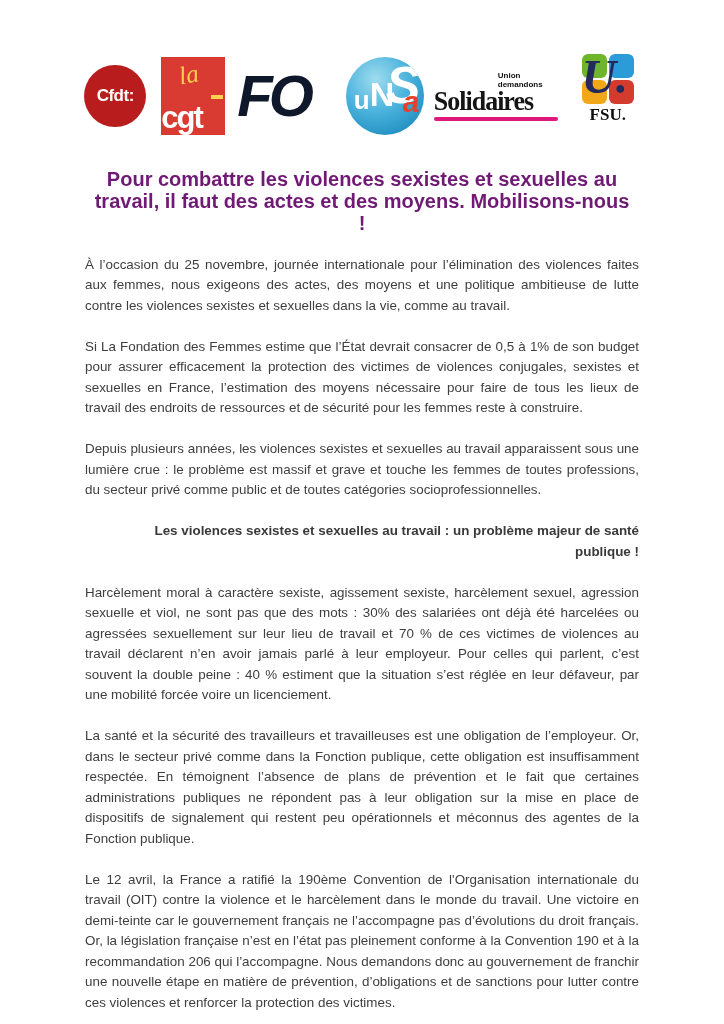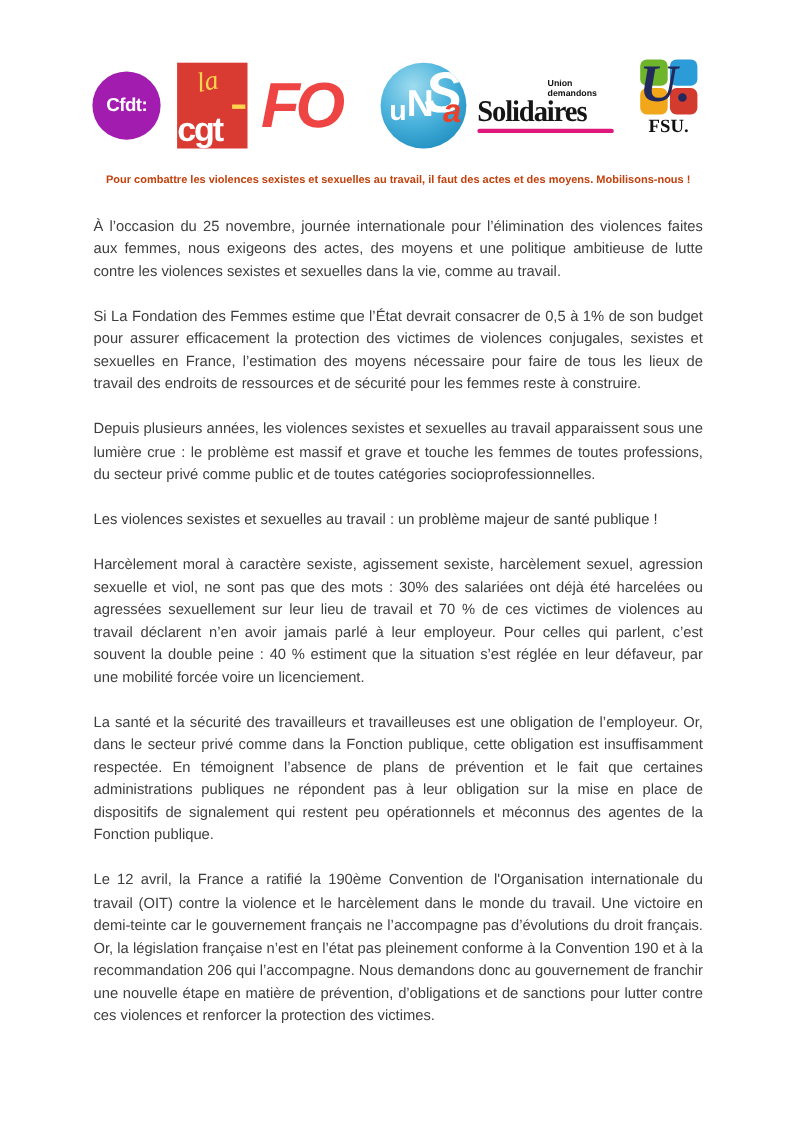--- a/index.html
+++ b/index.html
@@ -18,21 +18,21 @@
   
   .logos {
     display:flex; align-items:center; justify-content:center;
     height:88px; margin-bottom:10px;
   }
   .logo { flex:none; }
 
   
   .cfdt {
     width:62px; height:62px; border-radius:50%;
-    background:#a21caf; color:#fff;
+    background:#b91c1c; color:#fff;
     display:flex; align-items:center; justify-content:center;
     font-weight:bold; font-size:17px; letter-spacing:-0.5px;
     margin-right:15px;
   }
 
   
   .cgt {
     position:relative; width:64px; height:78px;
     background:#d93b33; margin-right:12px;
   }
@@ -48,21 +48,21 @@
   }
   .cgt-tick {
     position:absolute; right:2px; top:38px;
     width:12px; height:4px; background:#ffd34d;
   }
 
   
   .fo {
     font-weight:bold; font-style:italic;
     font-size:58px; line-height:62px;
-    color:#ef4444; letter-spacing:-4px;
+    color:#0f172a; letter-spacing:-4px;
     margin-right:30px; padding-right:6px;
   }
 
   
   .unsa {
     position:relative; width:78px; height:78px; border-radius:50%;
     background:radial-gradient(circle at 38% 28%, #9fdcef 0%, #4ab2dc 45%, #2391c2 80%, #1b84b4 100%);
     margin-right:10px; overflow:hidden;
   }
   .unsa span { position:absolute; color:#fff; font-weight:bold; line-height:1; }
@@ -107,30 +107,30 @@
     font-family:"Liberation Serif", serif; font-weight:bold;
     font-size:17px; color:#101010; margin-top:2px; line-height:1;
   }
 
   
   .press-line {
     text-align:center; font-weight:bold; font-size:13.5px;
     margin:10px 0 0 0; color:#3a3a3a;
   }
   .doc-title {
-    text-align:center; font-weight:bold; font-size:10px;
-    line-height:22px; margin:13px auto 0 auto; padding:0 6px;
-    color:#c2410c;
+    text-align:center; font-weight:bold; font-size:20px;
+    line-height:22px; margin:28px auto 0 auto; padding:0 6px;
+    color:#701a75;
   }
   .doc-body { margin-top:2px; }
   .para, .subhead {
     font-size:13.4px; line-height:20.5px;
     text-align:justify; margin:20.5px 0 0 0;
   }
-  .subhead { font-weight:normal; text-align:left; color:#3a3a3a; }
+  .subhead { font-weight:bold; text-align:right; color:#3a3a3a;margin-left:20px; }
 </style>
 </head>
 <body>
 
 <div class="page">
 
   <div class="logos">
 
     <div class="logo cfdt">
       <span>Cfdt:</span>

